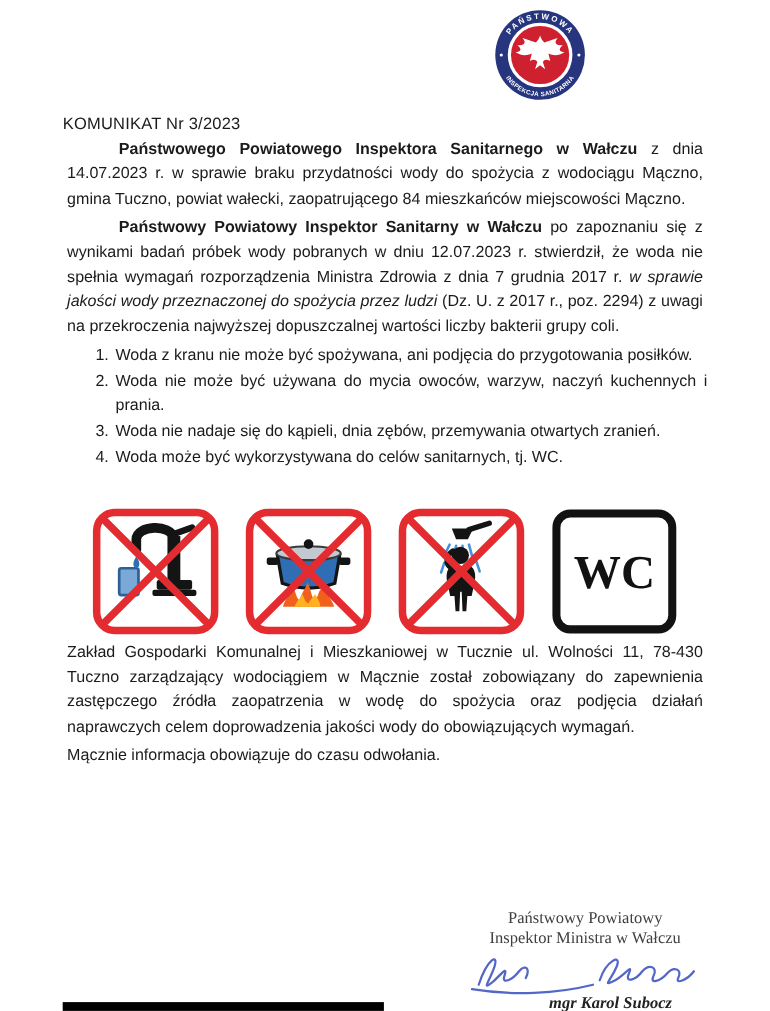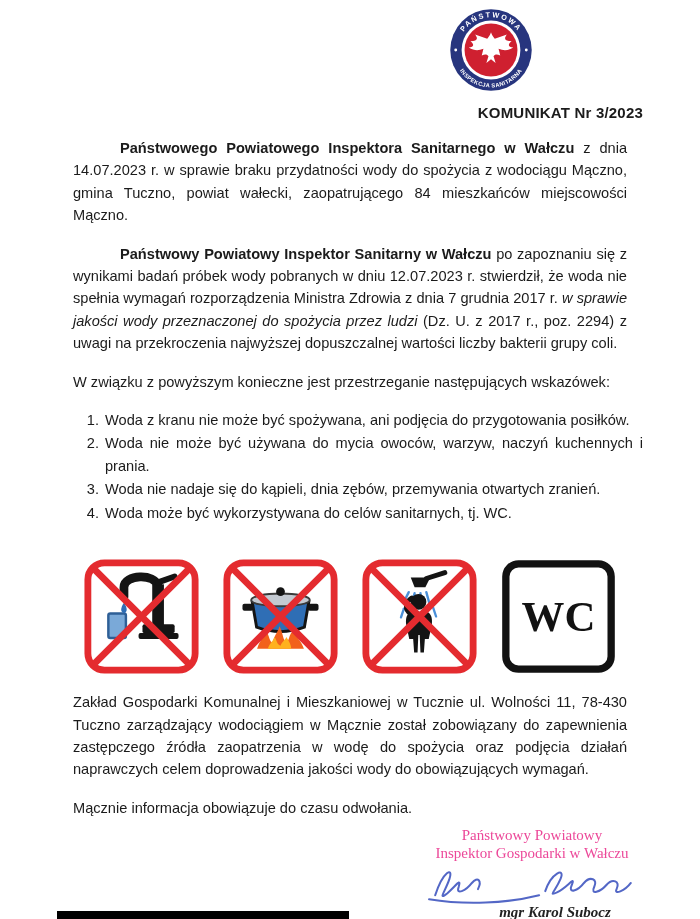--- a/index.html
+++ b/index.html
@@ -1,34 +1,34 @@
 <!DOCTYPE html>
 <html><head>
 <meta charset="utf-8">
 <style>
   html,body{margin:0;padding:0;background:#ffffff;}
   .page{width:700px;height:919px;background:#ffffff;position:relative;overflow:hidden;
         font-family:"Liberation Sans",sans-serif;color:#1b1b1b;margin:0 auto;}
   .logo{position:absolute;top:8px;left:449px;width:84px;height:84px;}
   .logo svg{width:100%;height:100%;display:block;}
   .content{position:absolute;left:57px;right:57px;top:0;}
-  .title{margin:104px 0 0 0;text-align:right;font-size:15px;font-weight:bold;letter-spacing:.2px;}
-  p.body{font-size:14.6px;line-height:22.4px;text-align:justify;margin:16px;}
+  .title{margin:104px 0 0 0;text-align:left;font-size:15px;font-weight:normal;letter-spacing:.2px;}
+  p.body{font-size:14.6px;line-height:22.4px;text-align:justify;margin:4px;}
   p.indent{text-indent:47px;}
   .p1{margin-top:33px;}
   .intro{margin-top:22px;text-align:left;}
   ol.rules{margin:3px 0 0 0;padding-left:46px;font-size:14.6px;line-height:22.4px;}
   ol.rules li{text-align:justify;padding-left:2px;margin-bottom:1px;}
   .pictos{display:flex;justify-content:center;gap:22px;margin-top:34px;}
   .picto{width:117px;height:117px;}
   .picto svg{width:100%;height:100%;display:block;}
   .p3{margin-top:29px;}
   .p4{margin-top:42px;text-align:left;}
   .signature{position:absolute;top:826px;right:48px;width:240px;text-align:center;}
-  .sig-red{font-family:"Liberation Serif",serif;color:#ec4899;font-size:15px;line-height:18px;}
+  .sig-red{font-family:"Liberation Serif",serif;color:#404040;font-size:15px;line-height:18px;}
   .sig-ink{display:block;margin:-2px auto -16px;width:214px;height:48px;}
   .sig-name{font-family:"Liberation Serif",serif;font-style:italic;font-weight:bold;
             font-size:15px;color:#222;padding-left:46px;margin-top:12px;}
   .scan-artifact{position:absolute;left:57px;bottom:0;width:292px;height:8px;background:#000;}
 </style>
 </head>
 <body>
 
 <div class="page">
 
@@ -54,21 +54,20 @@
   </div>
 
   <div class="content">
 
     <h1 class="title">KOMUNIKAT Nr 3/2023</h1>
 
     <p class="body indent p1"><b>Państwowego Powiatowego Inspektora Sanitarnego w Wałczu</b><span> z dnia 14.07.2023 r. w sprawie braku przydatności wody do spożycia z wodociągu Mączno, gmina Tuczno, powiat wałecki, zaopatrującego 84 mieszkańców miejscowości Mączno.</span></p>
 
     <p class="body indent"><b>Państwowy Powiatowy Inspektor Sanitarny w Wałczu</b><span> po zapoznaniu się z wynikami badań próbek wody pobranych w dniu 12.07.2023 r. stwierdził, że woda nie spełnia wymagań rozporządzenia Ministra Zdrowia z dnia 7 grudnia 2017 r. </span><i>w sprawie jakości wody przeznaczonej do spożycia przez ludzi</i><span> (Dz. U. z 2017 r., poz. 2294) z uwagi na przekroczenia najwyższej dopuszczalnej wartości liczby bakterii grupy coli.</span></p>
 
-    <p class="body intro">W związku z powyższym konieczne jest przestrzeganie następujących wskazówek:</p>
 
     <ol class="rules">
       <li>Woda z kranu nie może być spożywana, ani podjęcia do przygotowania posiłków.</li>
       <li>Woda nie może być używana do mycia owoców, warzyw, naczyń kuchennych i prania.</li>
       <li>Woda nie nadaje się do kąpieli, dnia zębów, przemywania otwartych zranień.</li>
       <li>Woda może być wykorzystywana do celów sanitarnych, tj. WC.</li>
     </ol>
 
     <div class="pictos">
 
@@ -139,21 +138,21 @@
     </div>
 
     <p class="body p3">Zakład Gospodarki Komunalnej i Mieszkaniowej w Tucznie ul. Wolności 11, 78-430 Tuczno zarządzający wodociągiem w Mącznie został zobowiązany do zapewnienia zastępczego źródła zaopatrzenia w wodę do spożycia oraz podjęcia działań naprawczych celem doprowadzenia jakości wody do obowiązujących wymagań.</p>
 
     <p class="body p4">Mącznie informacja obowiązuje do czasu odwołania.</p>
 
   </div>
 
   <div class="signature">
     <div class="sig-red">Państwowy Powiatowy</div>
-    <div class="sig-red">Inspektor Gospodarki w Wałczu</div>
+    <div class="sig-red">Inspektor Ministra w Wałczu</div>
     <svg class="sig-ink" viewBox="0 0 210 46">
       <g fill="none" stroke="#4157c0" stroke-width="2" stroke-linecap="round" opacity="0.9">
         <path d="M10 34 C18 10 28 6 24 18 C20 30 12 40 22 32 C30 25 36 16 33 26 C30 34 40 30 46 22 C52 15 56 20 52 28"></path>
         <path d="M4 38 C40 44 80 42 112 34"></path>
         <path d="M118 30 C124 12 138 6 133 18 C128 30 120 36 130 31 C140 26 148 14 144 24 C140 33 150 30 156 22 C162 15 170 18 166 26 C162 34 172 31 178 24 C184 17 192 20 188 28 C185 34 196 30 202 22"></path>
       </g>
     </svg>
     <div class="sig-name">mgr Karol Subocz</div>
   </div>
 

